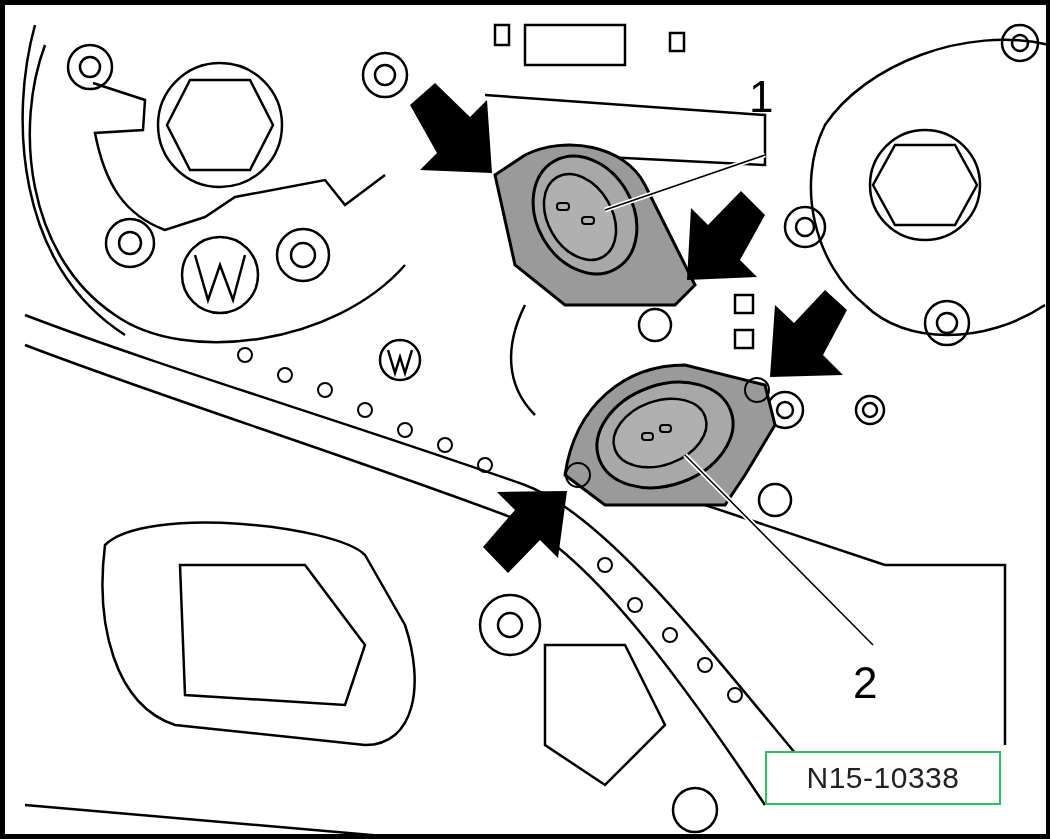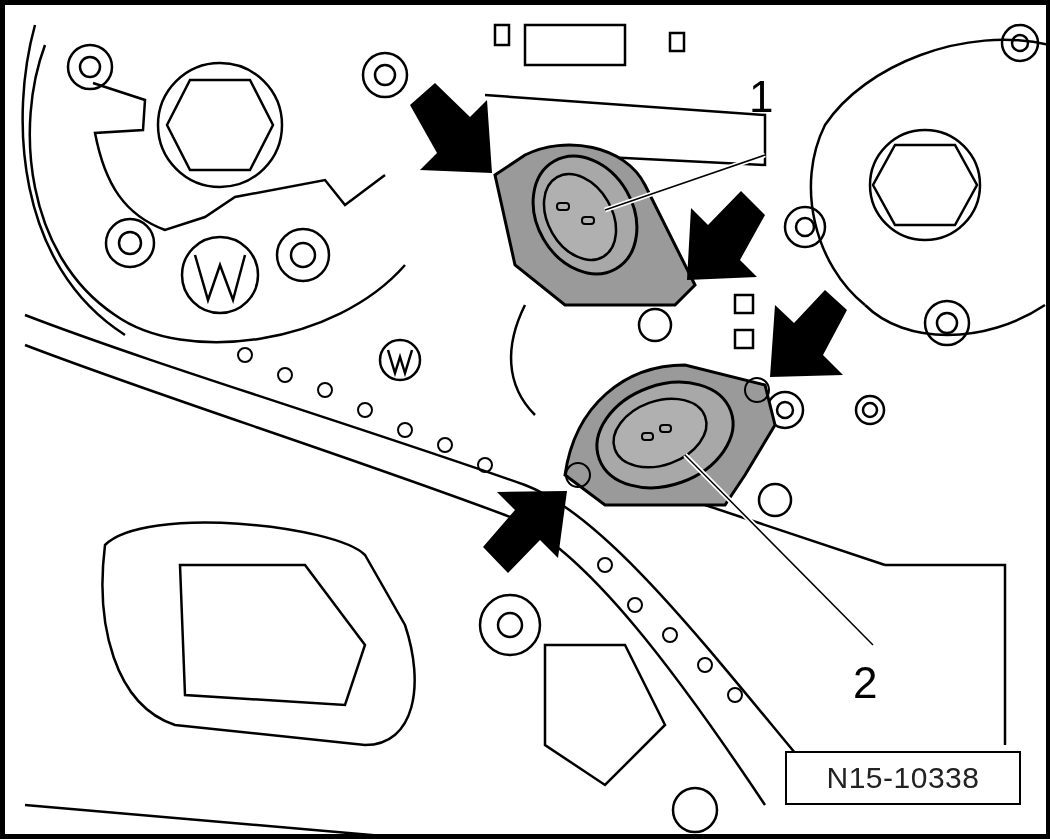--- a/index.html
+++ b/index.html
@@ -2,21 +2,21 @@
 <html><head>
 <meta charset="utf-8">
 <style>
   html, body { margin: 0; padding: 0; background: #ffffff; }
   body { width: 1050px; height: 839px; overflow: hidden; position: relative; font-family: "Liberation Sans", sans-serif; }
   .frame { position: absolute; left: 0; top: 0; width: 1050px; height: 839px; box-sizing: border-box; border: 5px solid #000; border-right-width: 4px; background: #fff; }
   svg.drawing { position: absolute; left: 0; top: 0; }
   .callout { position: absolute; font-family: "Liberation Sans", sans-serif; font-size: 44px; color: #000; line-height: 1; }
   .callout-1 { left: 744px; top: 70px; }
   .callout-2 { left: 848px; top: 656px; }
-  .figure-id { position: absolute; left: 780px; top: 746px; width: 236px; height: 54px; border: 2px solid #000000; background: #fff; box-sizing: border-box; display: flex; align-items: center; justify-content: center; font-size: 30px; color: #222; letter-spacing: 0.5px; }
+  .figure-id { position: absolute; left: 760px; top: 746px; width: 236px; height: 54px; border: 2px solid #22c55e; background: #fff; box-sizing: border-box; display: flex; align-items: center; justify-content: center; font-size: 30px; color: #222; letter-spacing: 0.5px; }
 </style>
 </head>
 <body>
 
 <div class="frame">
   <svg class="drawing" width="1050" height="839" viewBox="0 0 1050 839" fill="none" stroke="#000" stroke-width="2.5">
 
     <g>
       <path d="M40 40 C10 120 20 250 110 310 C180 360 330 340 400 260"></path>
       <path d="M30 20 C5 110 10 260 120 330"></path>

